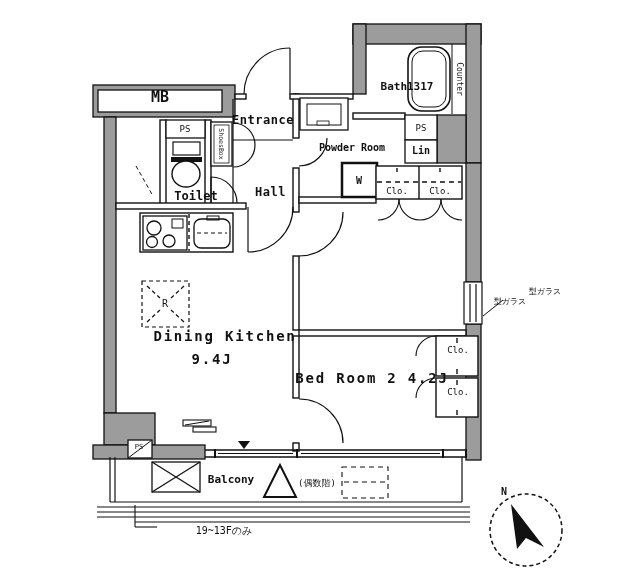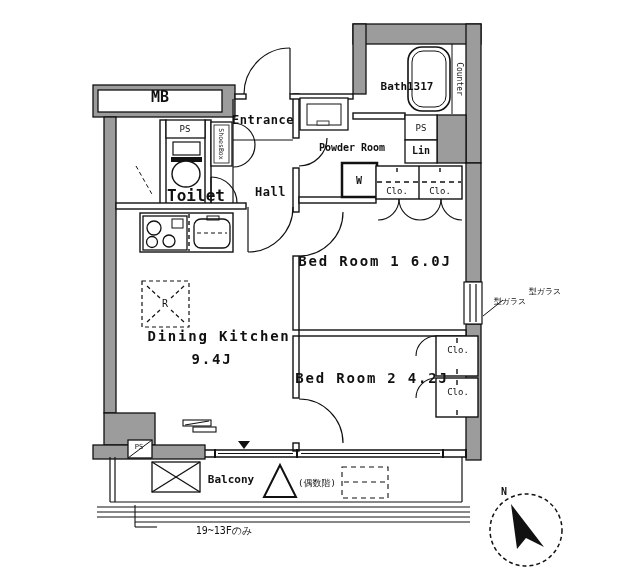--- a/index.html
+++ b/index.html
@@ -198,37 +198,36 @@
   </g>
 
   <g>
     <circle cx="526" cy="530" r="36" fill="#fff" stroke="#111" stroke-width="1.5" stroke-dasharray="4,3"></circle>
     <polygon points="511,504 544,547 526,538 517,549" fill="#111"></polygon>
   </g>
 </svg>
 
 <div class="lbl" style="left:160px;top:97px;font-size:15px;font-weight:700;">MB</div>
 <div class="lbl" style="left:185px;top:129px;font-size:9px;">PS</div>
-<div class="lbl" style="left:196px;top:196px;font-size:16px;font-weight:700;">Toilet</div>
+<div class="lbl" style="left:196px;top:196px;font-size:12px;font-weight:700;">Toilet</div>
 <div class="lbl mid" style="left:263px;top:112px;">Entrance</div>
 <div class="lbl mid" style="left:261px;top:184px;padding-left:19px;">Hall</div>
 <div class="lbl-v" style="left:221px;top:144px;font-size:6.5px;">ShoesBox</div>
 <div class="lbl" style="left:352px;top:148px;font-size:10px;font-weight:700;">Powder Room</div>
 <div class="lbl" style="left:407px;top:86px;font-size:11px;font-weight:700;">Bath1317</div>
 <div class="lbl-v" style="left:459px;top:79px;font-size:8px;">Counter</div>
 <div class="lbl" style="left:421px;top:128px;font-size:9px;">PS</div>
 <div class="lbl" style="left:421px;top:151px;font-size:10px;font-weight:700;">Lin</div>
 <div class="lbl" style="left:359px;top:181px;font-size:10px;font-weight:700;">W</div>
 <div class="lbl" style="left:397px;top:191px;font-size:9px;">Clo.</div>
 <div class="lbl" style="left:440px;top:191px;font-size:9px;">Clo.</div>
-<div class="lbl big" style="left:375px;top:261px;">Bed Room 1 6.0J</div>
 <div class="lbl big" style="left:372px;top:378px;">Bed Room 2 4.2J</div>
 <div class="lbl" style="left:458px;top:350px;font-size:9px;">Clo.</div>
 <div class="lbl" style="left:458px;top:392px;font-size:9px;">Clo.</div>
-<div class="lbl big" style="left:219px;top:336px;">Dining Kitchen</div>
+<div class="lbl big" style="left:225px;top:336px;">Dining Kitchen</div>
 <div class="lbl big" style="left:212px;top:359px;">9.4J</div>
 <div class="lbl" style="left:165px;top:304px;font-size:10px;">R</div>
 <div class="lbl" style="left:545px;top:292px;font-size:8px;">型ガラス</div>
 <div class="lbl" style="left:510px;top:302px;font-size:8px;">型ガラス</div>
 <div class="lbl" style="left:139px;top:447px;font-size:7px;">PS</div>
 <div class="lbl" style="left:231px;top:479px;font-size:11px;font-weight:700;">Balcony</div>
 <div class="lbl" style="left:317px;top:483px;font-size:9px;">(偶数階)</div>
 <div class="lbl" style="left:224px;top:531px;font-size:10px;">19~13Fのみ</div>
 <div class="lbl" style="left:504px;top:492px;font-size:10px;font-weight:700;">N</div>
 

